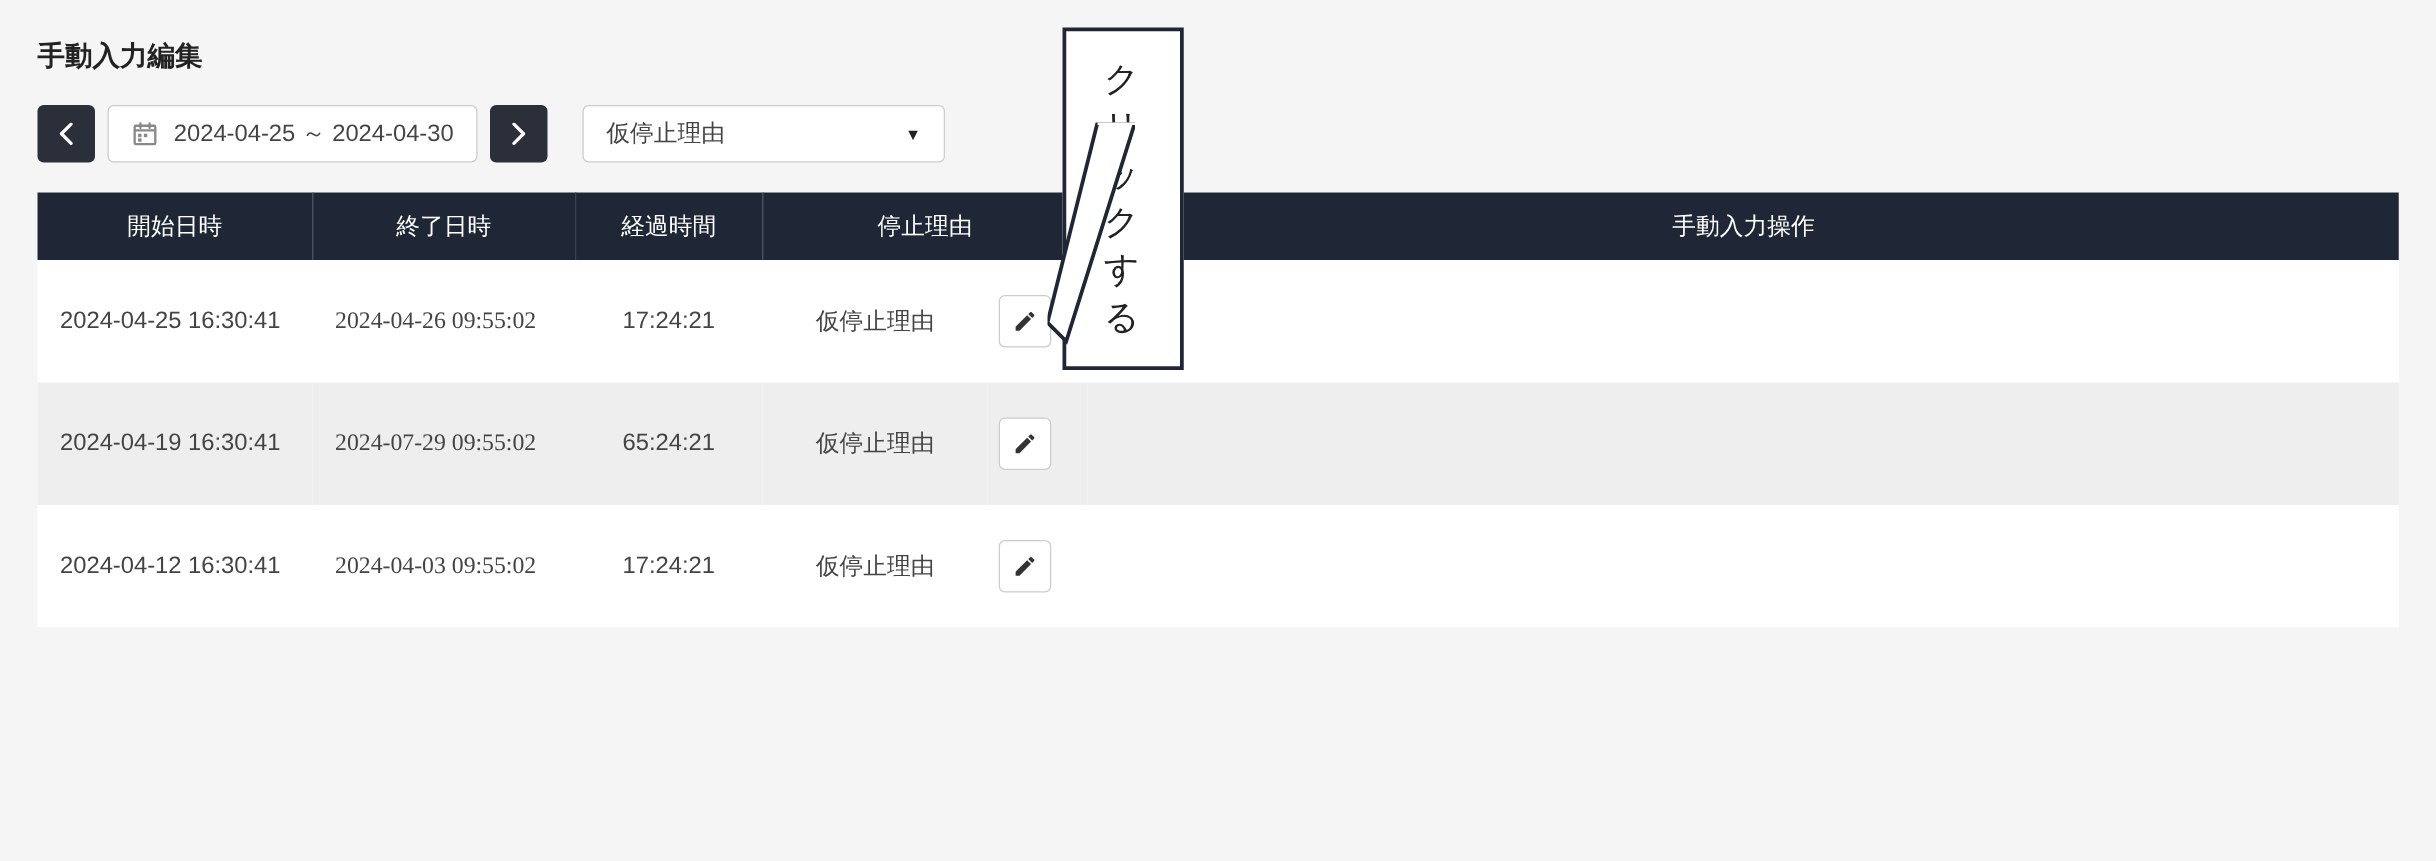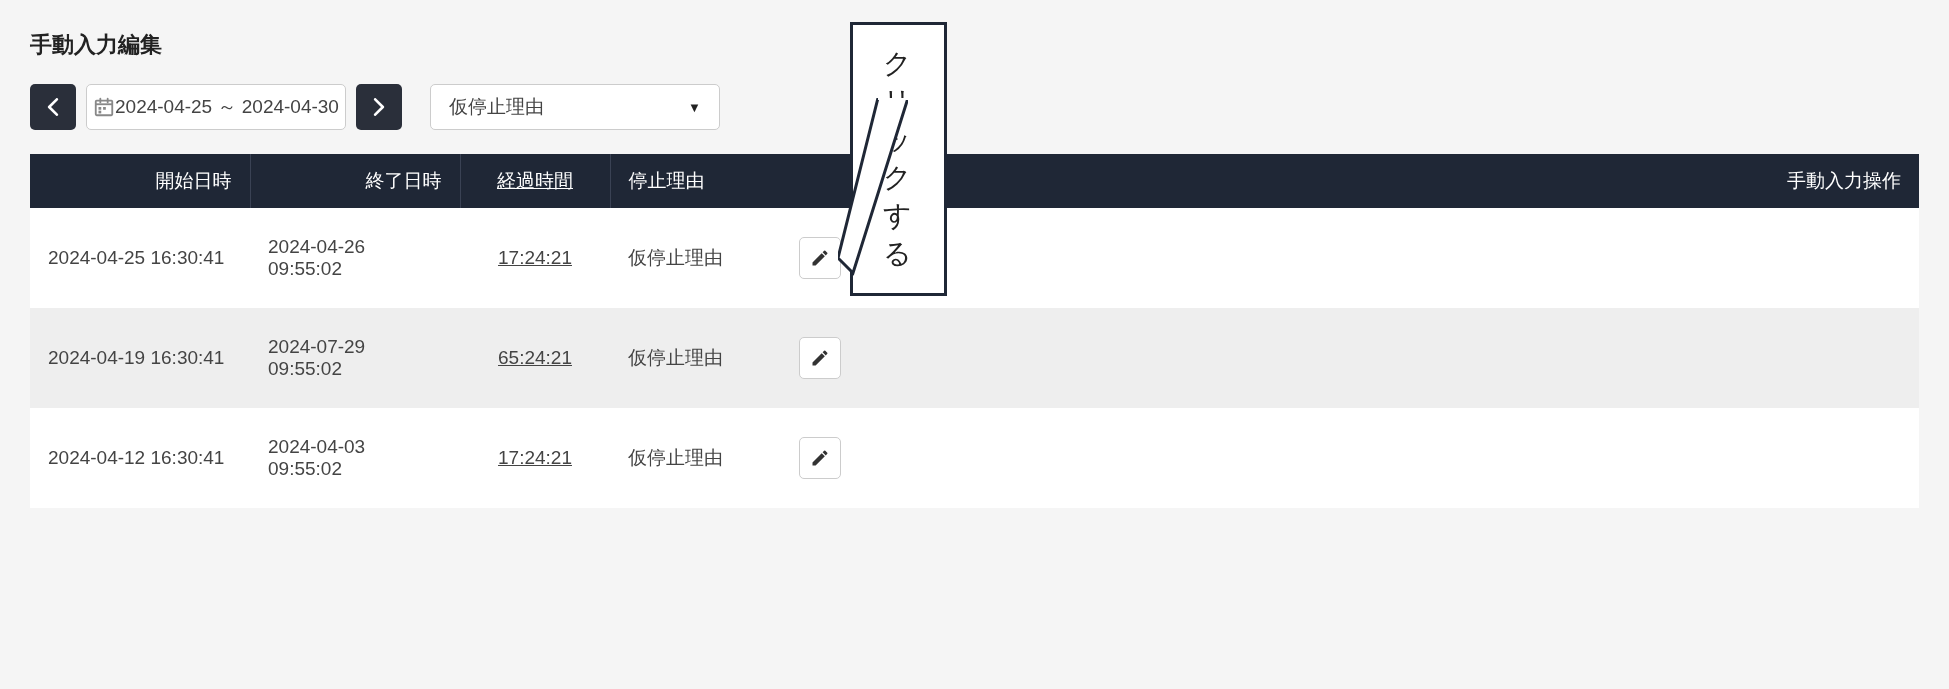--- a/index.html
+++ b/index.html
@@ -35,24 +35,24 @@
       font-size: 18px;
     }
     .nav-btn svg { width: 12px; height: 18px; }
     .date-range {
       height: 46px;
       background: #fff;
       border: 1px solid #ccc;
       border-radius: 5px;
       display: flex;
       align-items: center;
-      padding: 0 6px;
+      padding: 0 18px;
       font-size: 19px;
       color: #444;
-      gap: 0;
+      gap: 12px;
       cursor: pointer;
     }
     .date-range svg { width: 22px; height: 22px; }
     .reason-select {
       height: 46px;
       background: #fff;
       border: 1px solid #ccc;
       border-radius: 5px;
       display: flex;
       align-items: center;
@@ -67,36 +67,36 @@
     .reason-select .caret { font-size: 13px; color: #222; }
     table {
       width: 100%;
       border-collapse: collapse;
       background: #fff;
     }
     thead th {
       background: #1f2736;
       color: #fff;
       font-weight: normal;
-      text-align: right;
+      text-align: center;
       padding: 14px 18px;
       font-size: 19px;
       border-right: 1px solid #3a4254;
     }
     thead th:last-child { border-right: none; }
     tbody tr:nth-child(even) { background: #eeeeee; }
     tbody td {
       padding: 28px 18px;
       font-size: 19px;
       color: #444;
     }
     .col-start { width: 220px; }
-    .col-end { width: 210px; }
-    .col-elapsed { width: 150px; text-align: center; text-decoration: underline; }
-    .col-reason { width: 180px; text-align: left; }
+    .col-end { width: 210px; font-family: Liberation Serif, serif; }
+    .col-elapsed { width: 150px; text-align: center; }
+    .col-reason { width: 180px; text-align: center; }
     .col-edit { width: 80px; text-align: center; padding-left: 0; padding-right: 20px;}
     .col-manual { }
     .edit-btn {
       width: 42px;
       height: 42px;
       background: #fff;
       border: 1px solid #ccc;
       border-radius: 5px;
       display: inline-flex;
       align-items: center;

